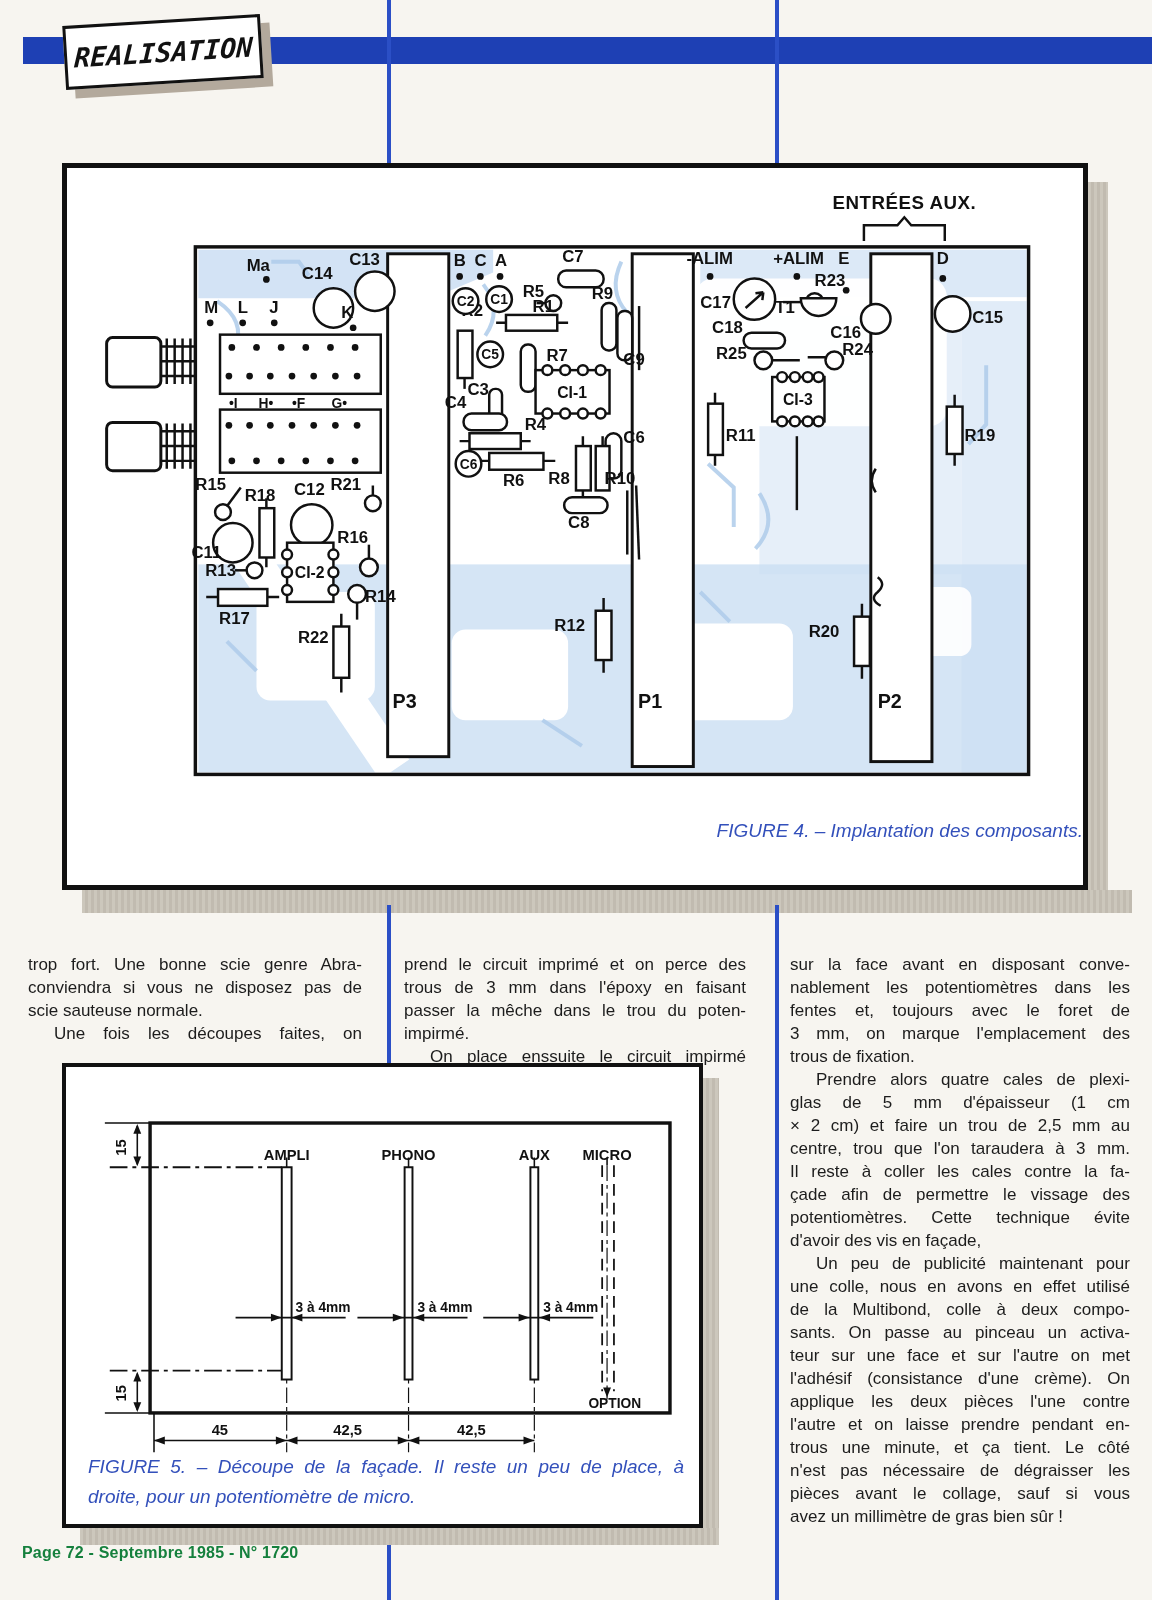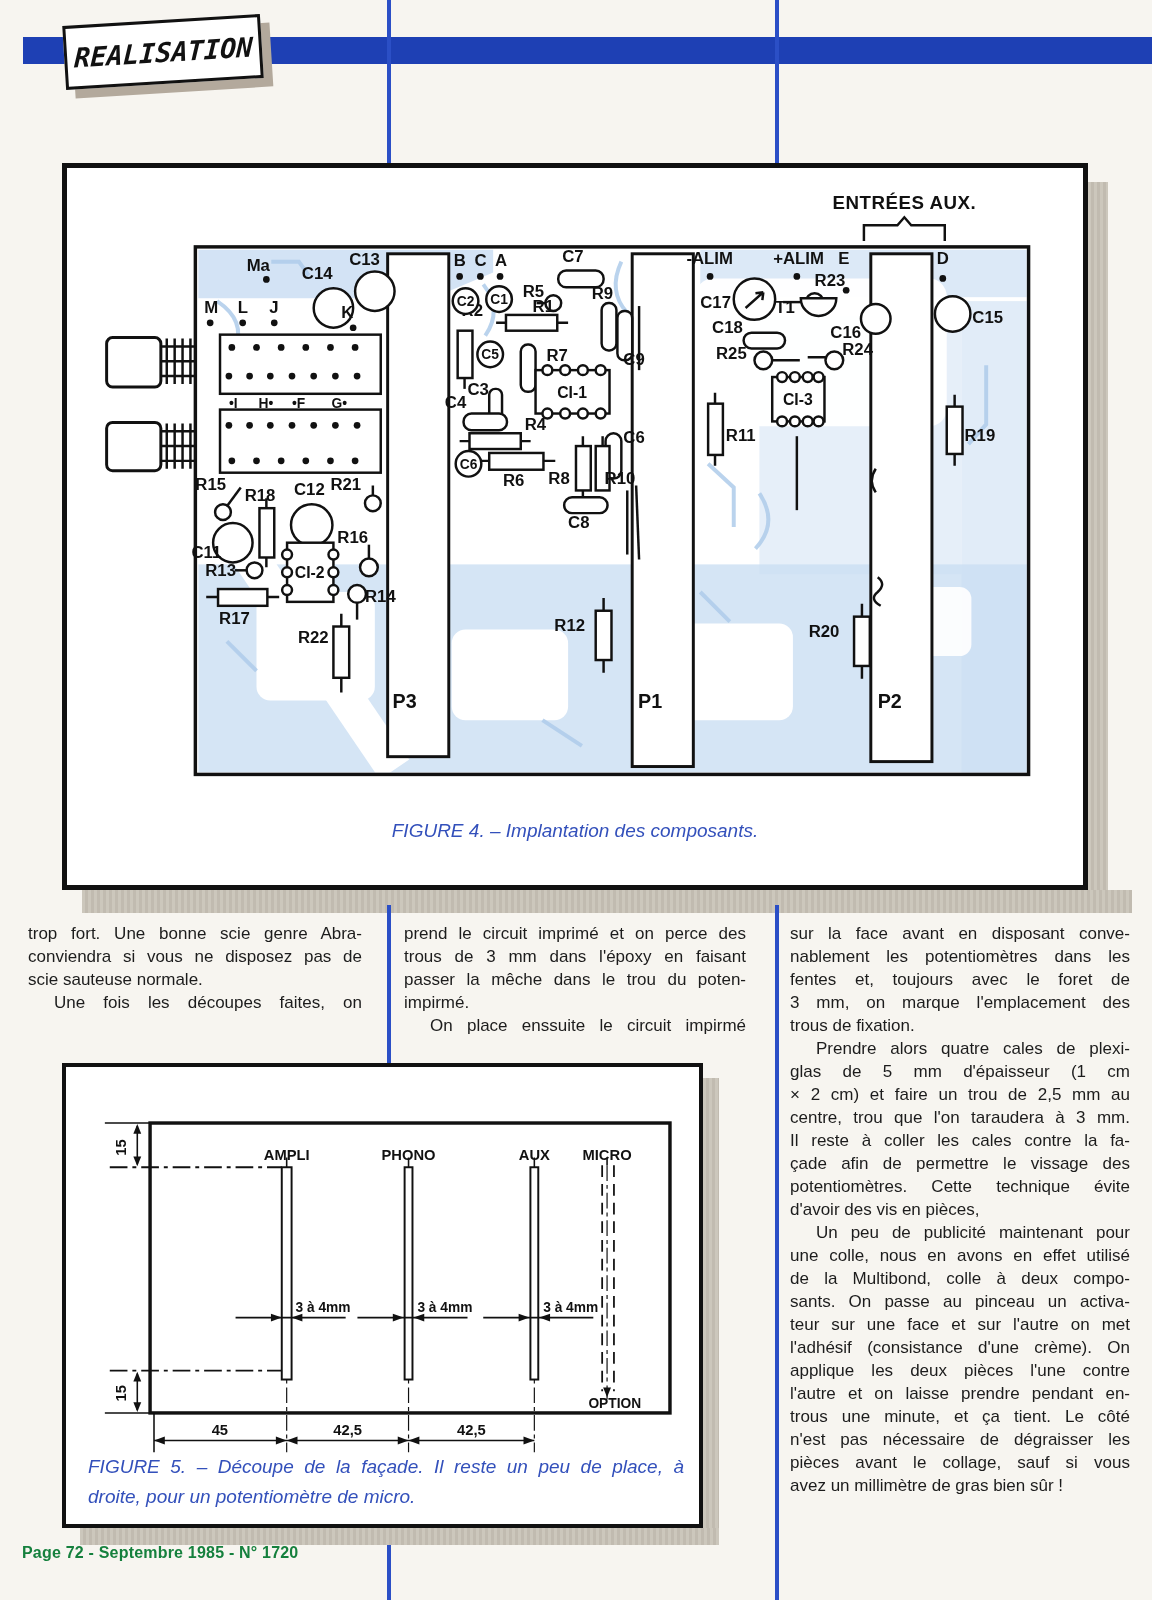--- a/index.html
+++ b/index.html
@@ -12,21 +12,21 @@
   .badge{left:64px;top:20px;width:192px;height:58px;background:#fff;border:3px solid #111;
          transform:rotate(-3.5deg);box-shadow:9px 9px 0 0 #b3a99c;
          display:flex;align-items:center;justify-content:center;}
   .badge span{font:italic 700 27px "DejaVu Sans Mono",monospace;letter-spacing:0px;
               transform:skewX(-6deg);color:#111;}
   
   .panel{background:#fff;border:5px solid #111;}
   .shadow{background:repeating-linear-gradient(90deg,#ccc7bc 0 3px,#c1bbb0 3px 6px);}
   .fig-caption{color:#3350bb;font-style:italic;font-size:19px;line-height:30px;}
   
-  .col{position:absolute;font-size:17px;line-height:23px;color:#1c1c1c;}
+  .col{position:absolute;font-size:17px;line-height:23px;color:#1c1c1c;margin-top:31px;}
   .ln{text-align:justify;text-align-last:justify;}
   .ln.last{text-align:last;text-align-last:left;}
   .ln.ind{text-indent:26px;}
   .footer{font:700 16px "Liberation Sans",sans-serif;letter-spacing:.2px;color:#15803d;}
   
   svg text{fill:#111;font-family:"Liberation Sans",sans-serif;}
   .lbl{font-size:17px;font-weight:700;}
   .s{font-size:14px;font-weight:700;}
   .p{font-size:20px;font-weight:700;}
   .circ{font-size:14px;font-weight:700;text-anchor:middle;}
@@ -313,21 +313,21 @@
         <circle cx="402" cy="135" r="13" class="k"></circle>
         <text x="402" y="140" class="circ">C2</text>
         <circle cx="436" cy="133" r="13" class="k"></circle>
         <text x="436" y="138" class="circ">C1</text>
         <circle cx="427" cy="189" r="13" class="k"></circle>
         <text x="427" y="194" class="circ">C5</text>
         <circle cx="405" cy="300" r="13" class="k"></circle>
         <text x="405" y="305" class="circ">C6</text>
       </g>
   </svg>
-  <div class="abs fig-caption" style="left:0;right:0;top:648px;text-align:center">FIGURE 4. – Implantation des composants.</div>
+  <div class="abs fig-caption" style="left:0;right:0;top:648px;text-align:right">FIGURE 4. – Implantation des composants.</div>
 </div>
 
 <div class="abs vline" style="left:387px;top:905px;height:158px"></div>
 <div class="abs vline" style="left:387px;top:1532px;height:68px"></div>
 <div class="abs vline" style="left:775px;top:905px;height:695px"></div>
 
 <div class="col" style="left:28px;top:922px;width:334px" id="col-left">
     <div class="ln">trop fort. Une bonne scie genre Abra-</div>
     <div class="ln">conviendra si vous ne disposez pas de</div>
     <div class="ln last">scie sauteuse normale.</div>
@@ -346,21 +346,21 @@
     <div class="ln">fentes et, toujours avec le foret de</div>
     <div class="ln">3 mm, on marque l'emplacement des</div>
     <div class="ln last">trous de fixation.</div>
     <div class="ln ind">Prendre alors quatre cales de plexi-</div>
     <div class="ln">glas de 5 mm d'épaisseur (1 cm</div>
     <div class="ln">× 2 cm) et faire un trou de 2,5 mm au</div>
     <div class="ln">centre, trou que l'on taraudera à 3 mm.</div>
     <div class="ln">Il reste à coller les cales contre la fa-</div>
     <div class="ln">çade afin de permettre le vissage des</div>
     <div class="ln">potentiomètres. Cette technique évite</div>
-    <div class="ln last">d'avoir des vis en pièces,</div>
+    <div class="ln last">d'avoir des vis en façade,</div>
     <div class="ln ind">Un peu de publicité maintenant pour</div>
     <div class="ln">une colle, nous en avons en effet utilisé</div>
     <div class="ln">de la Multibond, colle à deux compo-</div>
     <div class="ln">sants. On passe au pinceau un activa-</div>
     <div class="ln">teur sur une face et sur l'autre on met</div>
     <div class="ln">l'adhésif (consistance d'une crème). On</div>
     <div class="ln">applique les deux pièces l'une contre</div>
     <div class="ln">l'autre et on laisse prendre pendant en-</div>
     <div class="ln">trous une minute, et ça tient. Le côté</div>
     <div class="ln">n'est pas nécessaire de dégraisser les</div>

